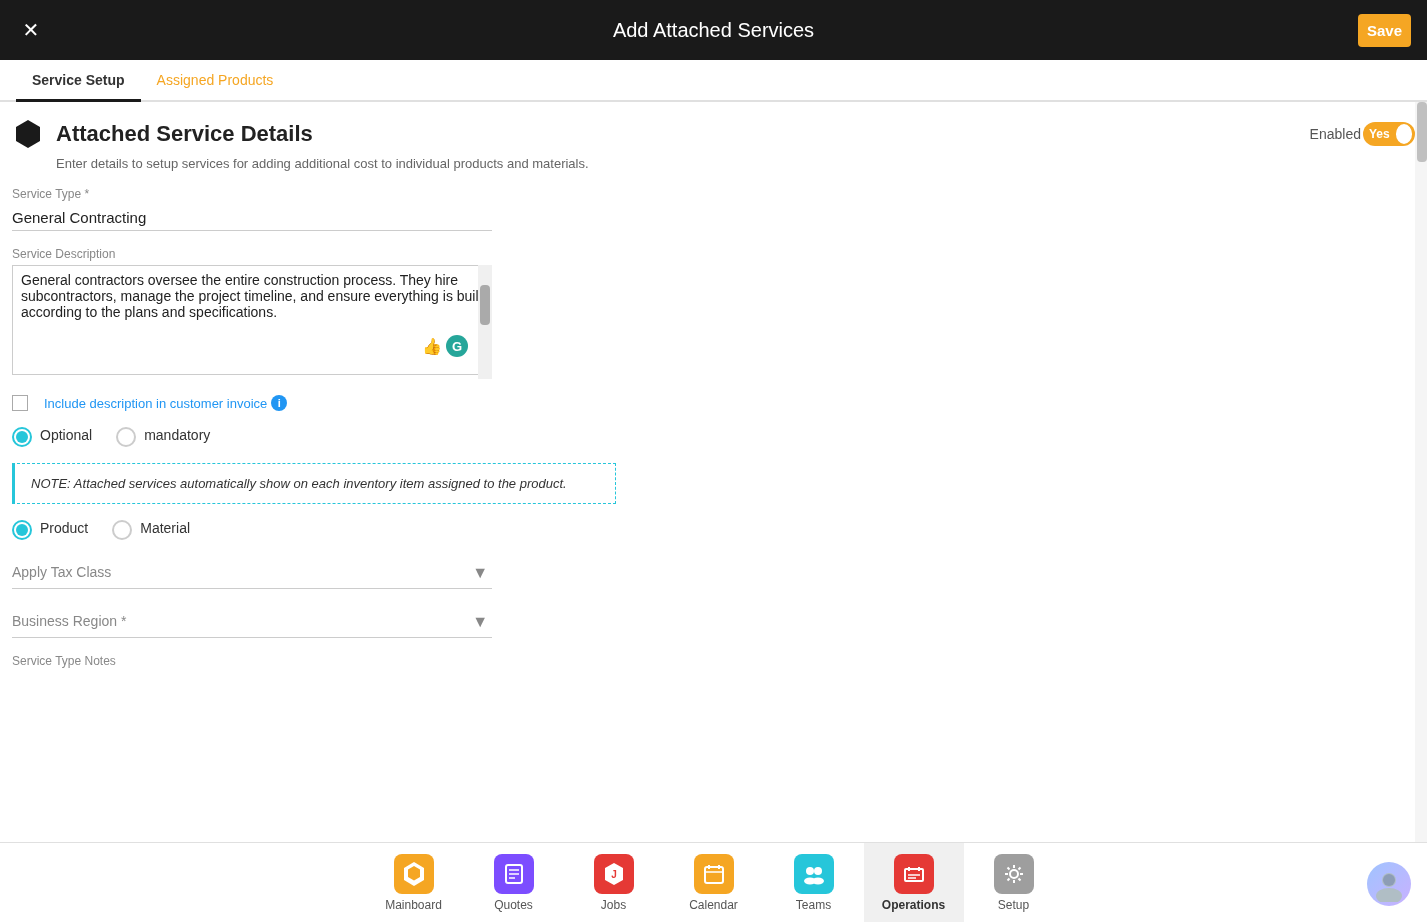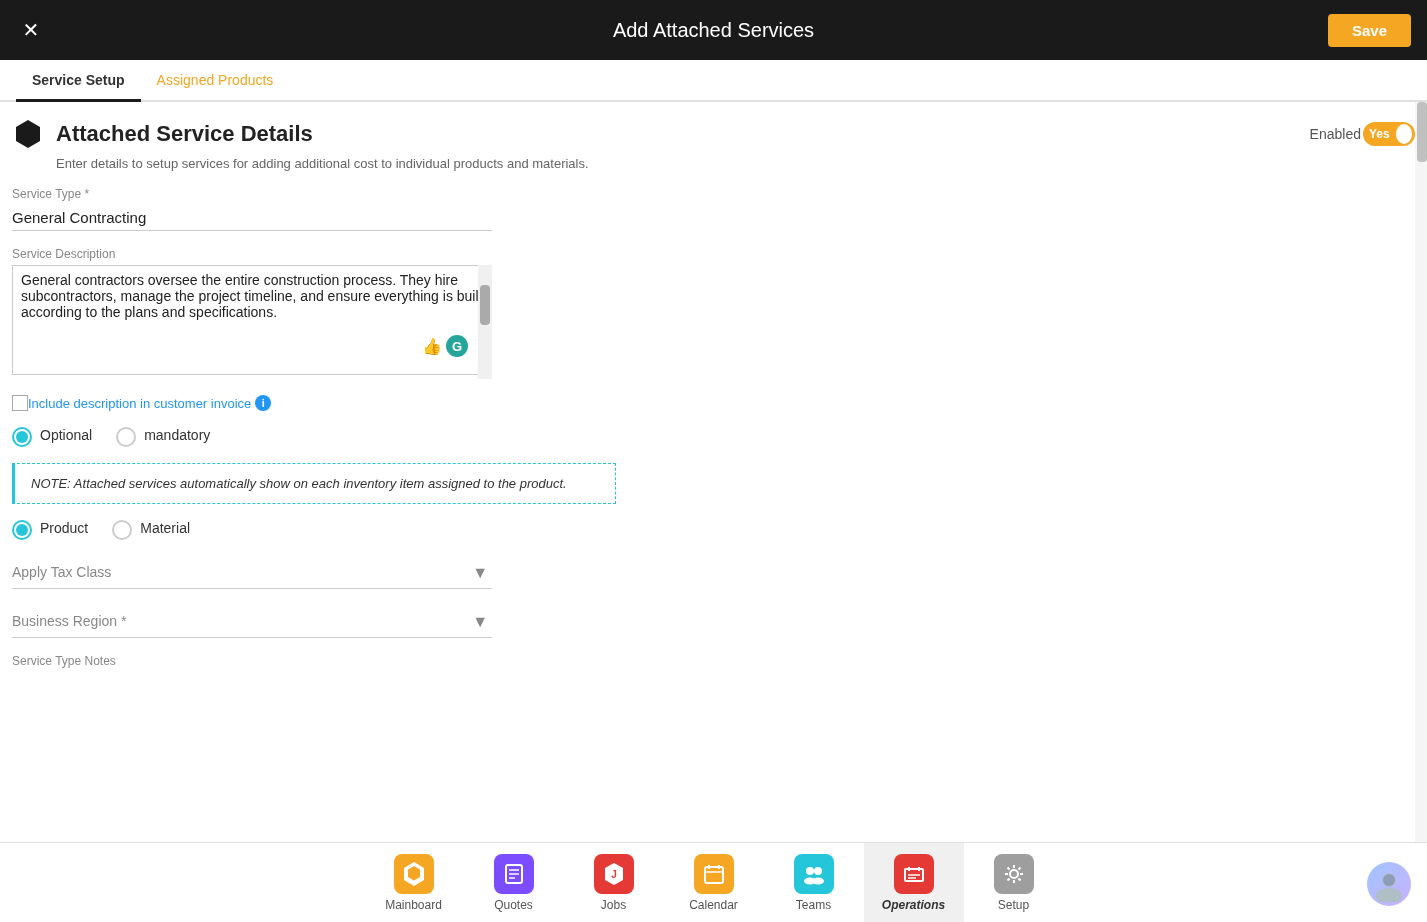--- a/index.html
+++ b/index.html
@@ -31,21 +31,21 @@
       font-weight: 500;
       position: absolute;
       left: 50%;
       transform: translateX(-50%);
     }
     .header-save-btn {
       background: #f5a623;
       color: #fff;
       border: none;
       border-radius: 4px;
-      padding: 8px 24px;
+      padding: 8px 9px;
       font-size: 15px;
       font-weight: 600;
       cursor: pointer;
     }
 
     
     .tabs {
       display: flex;
       border-bottom: 2px solid #e0e0e0;
       padding: 0 16px;
@@ -205,21 +205,21 @@
       height: 40px;
       background: #aaa;
       border-radius: 4px;
       margin-top: 20px;
     }
 
     
     .checkbox-row {
       display: flex;
       align-items: center;
-      gap: 0;
+      gap: 16px;
       margin-bottom: 16px;
     }
     .checkbox {
       width: 16px;
       height: 16px;
       border: 1px solid #aaa;
       background: #fff;
     }
     .checkbox-label {
       font-size: 13px;
@@ -365,21 +365,20 @@
       justify-content: center;
       font-size: 20px;
     }
     .nav-label {
       font-size: 12px;
       color: #555;
     }
     .nav-item.active .nav-label {
       color: #333;
       font-weight: 600;
-      font-style: italic;
     }
 
     
     .avatar {
       position: absolute;
       right: 16px;
       bottom: 16px;
       width: 44px;
       height: 44px;
       border-radius: 50%;

